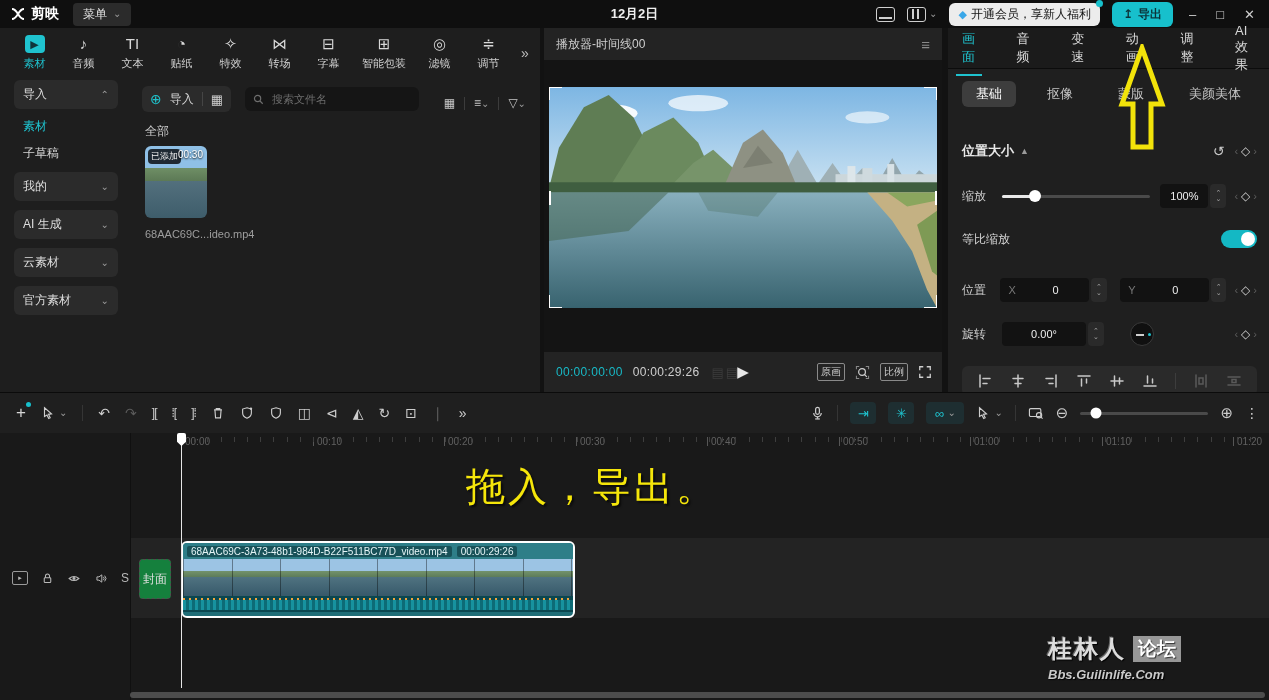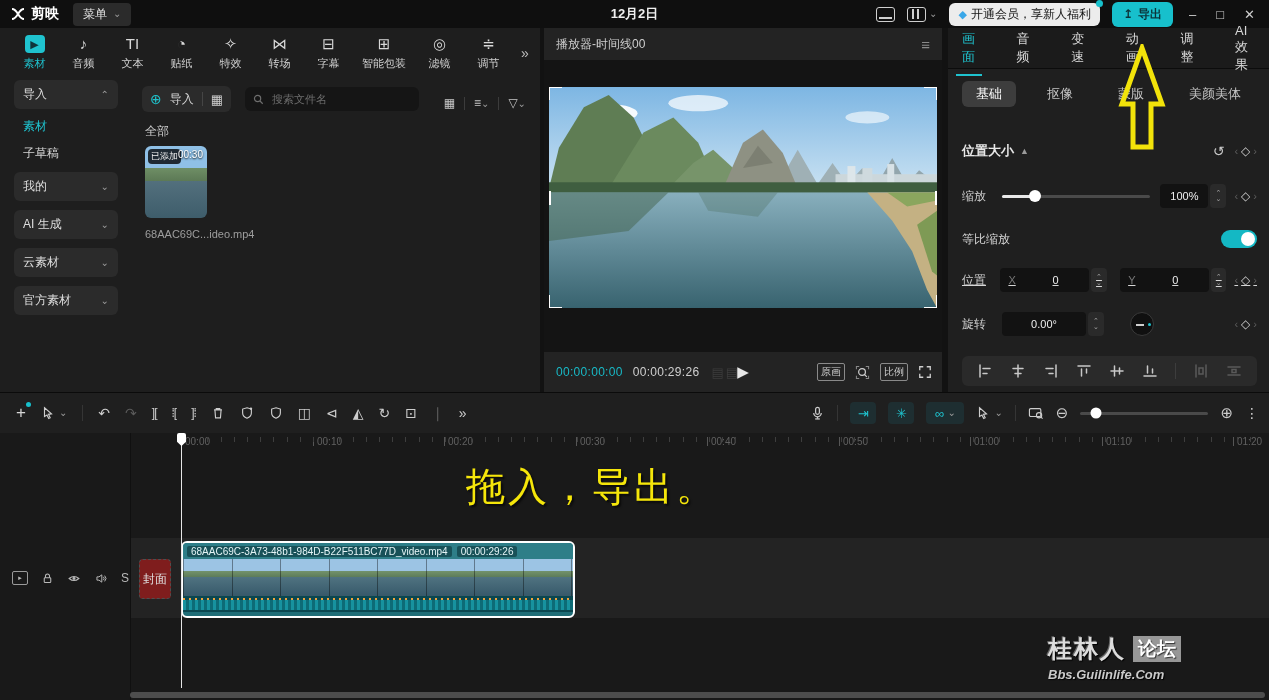--- a/index.html
+++ b/index.html
@@ -117,21 +117,21 @@
   .slider .knob{position:absolute;top:50%;left:22%;transform:translate(-50%,-50%);width:12px;height:12px;
                 border-radius:50%;background:#fff;}
   .val-box{width:48px;height:24px;background:#121212;border-radius:4px;color:#efefef;display:flex;
            align-items:center;justify-content:center;font-size:11px;}
   .stepper{width:16px;height:24px;background:#2a2a2a;border-radius:4px;margin-left:2px;display:flex;
            flex-direction:column;align-items:center;justify-content:center;color:#a8a8a8;font-size:7px;line-height:6px;}
   .scale-row .kf,.pos-row .kf,.rot-row .kf{margin-left:8px;}
   .uniform-row{margin-top:22px;}
   .toggle{margin-left:auto;width:36px;height:18px;border-radius:9px;background:#14b8c4;position:relative;}
   .toggle .knob{position:absolute;right:2px;top:2px;width:14px;height:14px;border-radius:50%;background:#fff;}
-  .pos-row{margin-top:20px;text-decoration:underline;}
+  .pos-row{margin-top:30px;}
   .xy-box{width:76px;height:24px;background:#121212;border-radius:4px;display:flex;align-items:center;
           padding:0 8px;gap:14px;font-size:11px;}
   .xy-box .ax{color:#777;}
   .xy-box .v{color:#efefef;flex:1;text-align:center;}
   .rot-row{margin-top:20px;}
   .dial{width:22px;height:22px;border-radius:50%;background:#101010;border:1px solid #3a3a3a;position:relative;margin-left:26px;}
   .dial::before{content:"";position:absolute;left:5px;top:50%;width:8px;height:2px;background:#cfcfcf;}
   .dial::after{content:"";position:absolute;right:2px;top:50%;margin-top:-1.5px;width:3px;height:3px;border-radius:50%;background:#1fc3cf;}
   .align-bar{margin-top:20px;height:30px;background:#2a2a2a;border-radius:6px;display:flex;align-items:center;
              justify-content:space-around;padding:0 6px;}
@@ -158,21 +158,21 @@
   .ruler::after{content:"";position:absolute;left:51px;right:6px;top:4px;height:5px;
       background:repeating-linear-gradient(90deg,#3e3e3e 0 1px,transparent 1px 13.2px);}
   .rl{position:absolute;top:3px;color:#616161;font-size:10px;white-space:nowrap;}
   .rl::before{content:"";display:inline-block;width:1px;height:9px;background:#565656;margin-right:3px;vertical-align:-1px;}
   .tl-vdiv{position:absolute;top:40px;bottom:0;left:130px;width:1px;background:#101010;}
   .lane{position:absolute;top:145px;left:131px;right:0;height:80px;background:#232323;}
   .track-head{position:absolute;top:170px;left:0;width:130px;height:30px;display:flex;align-items:center;
               gap:13px;padding-left:12px;color:#b9b9b9;}
   .mini-play{width:14px;height:12px;border:1px solid #9a9a9a;border-radius:2px;color:#b9b9b9;font-size:7px;
              display:flex;align-items:center;justify-content:center;}
-  .cover-btn{position:absolute;top:166px;left:139px;width:30px;height:38px;background:#7f1d1d;
+  .cover-btn{position:absolute;top:166px;left:139px;width:30px;height:38px;background:#15803d;
              border:1px dashed #4f4f4f;border-radius:4px;color:#e0e0e0;font-size:12px;display:flex;
              align-items:center;justify-content:center;}
   .clip{position:absolute;top:148px;left:181px;width:390px;height:73px;border:2px solid #fff;border-radius:6px;
         overflow:hidden;background:#1f6d77;}
   .clip-title{height:16px;background:#2e7e88;display:flex;align-items:center;gap:5px;padding:0 4px;}
   .chip{background:rgba(8,44,50,.55);color:#e4f4f6;font-size:10px;padding:0 4px;border-radius:2px;white-space:nowrap;}
   .filmstrip{height:37px;background:
       repeating-linear-gradient(90deg,rgba(0,0,0,.38) 0 1px,transparent 1px 48.5px),
       linear-gradient(180deg,#9cc4e4 0%,#9cc4e4 32%,#74936c 32%,#5b7a58 50%,#4f7280 50%,#37596a 100%);}
   .wave{height:16px;background:#0b4750;position:relative;}

